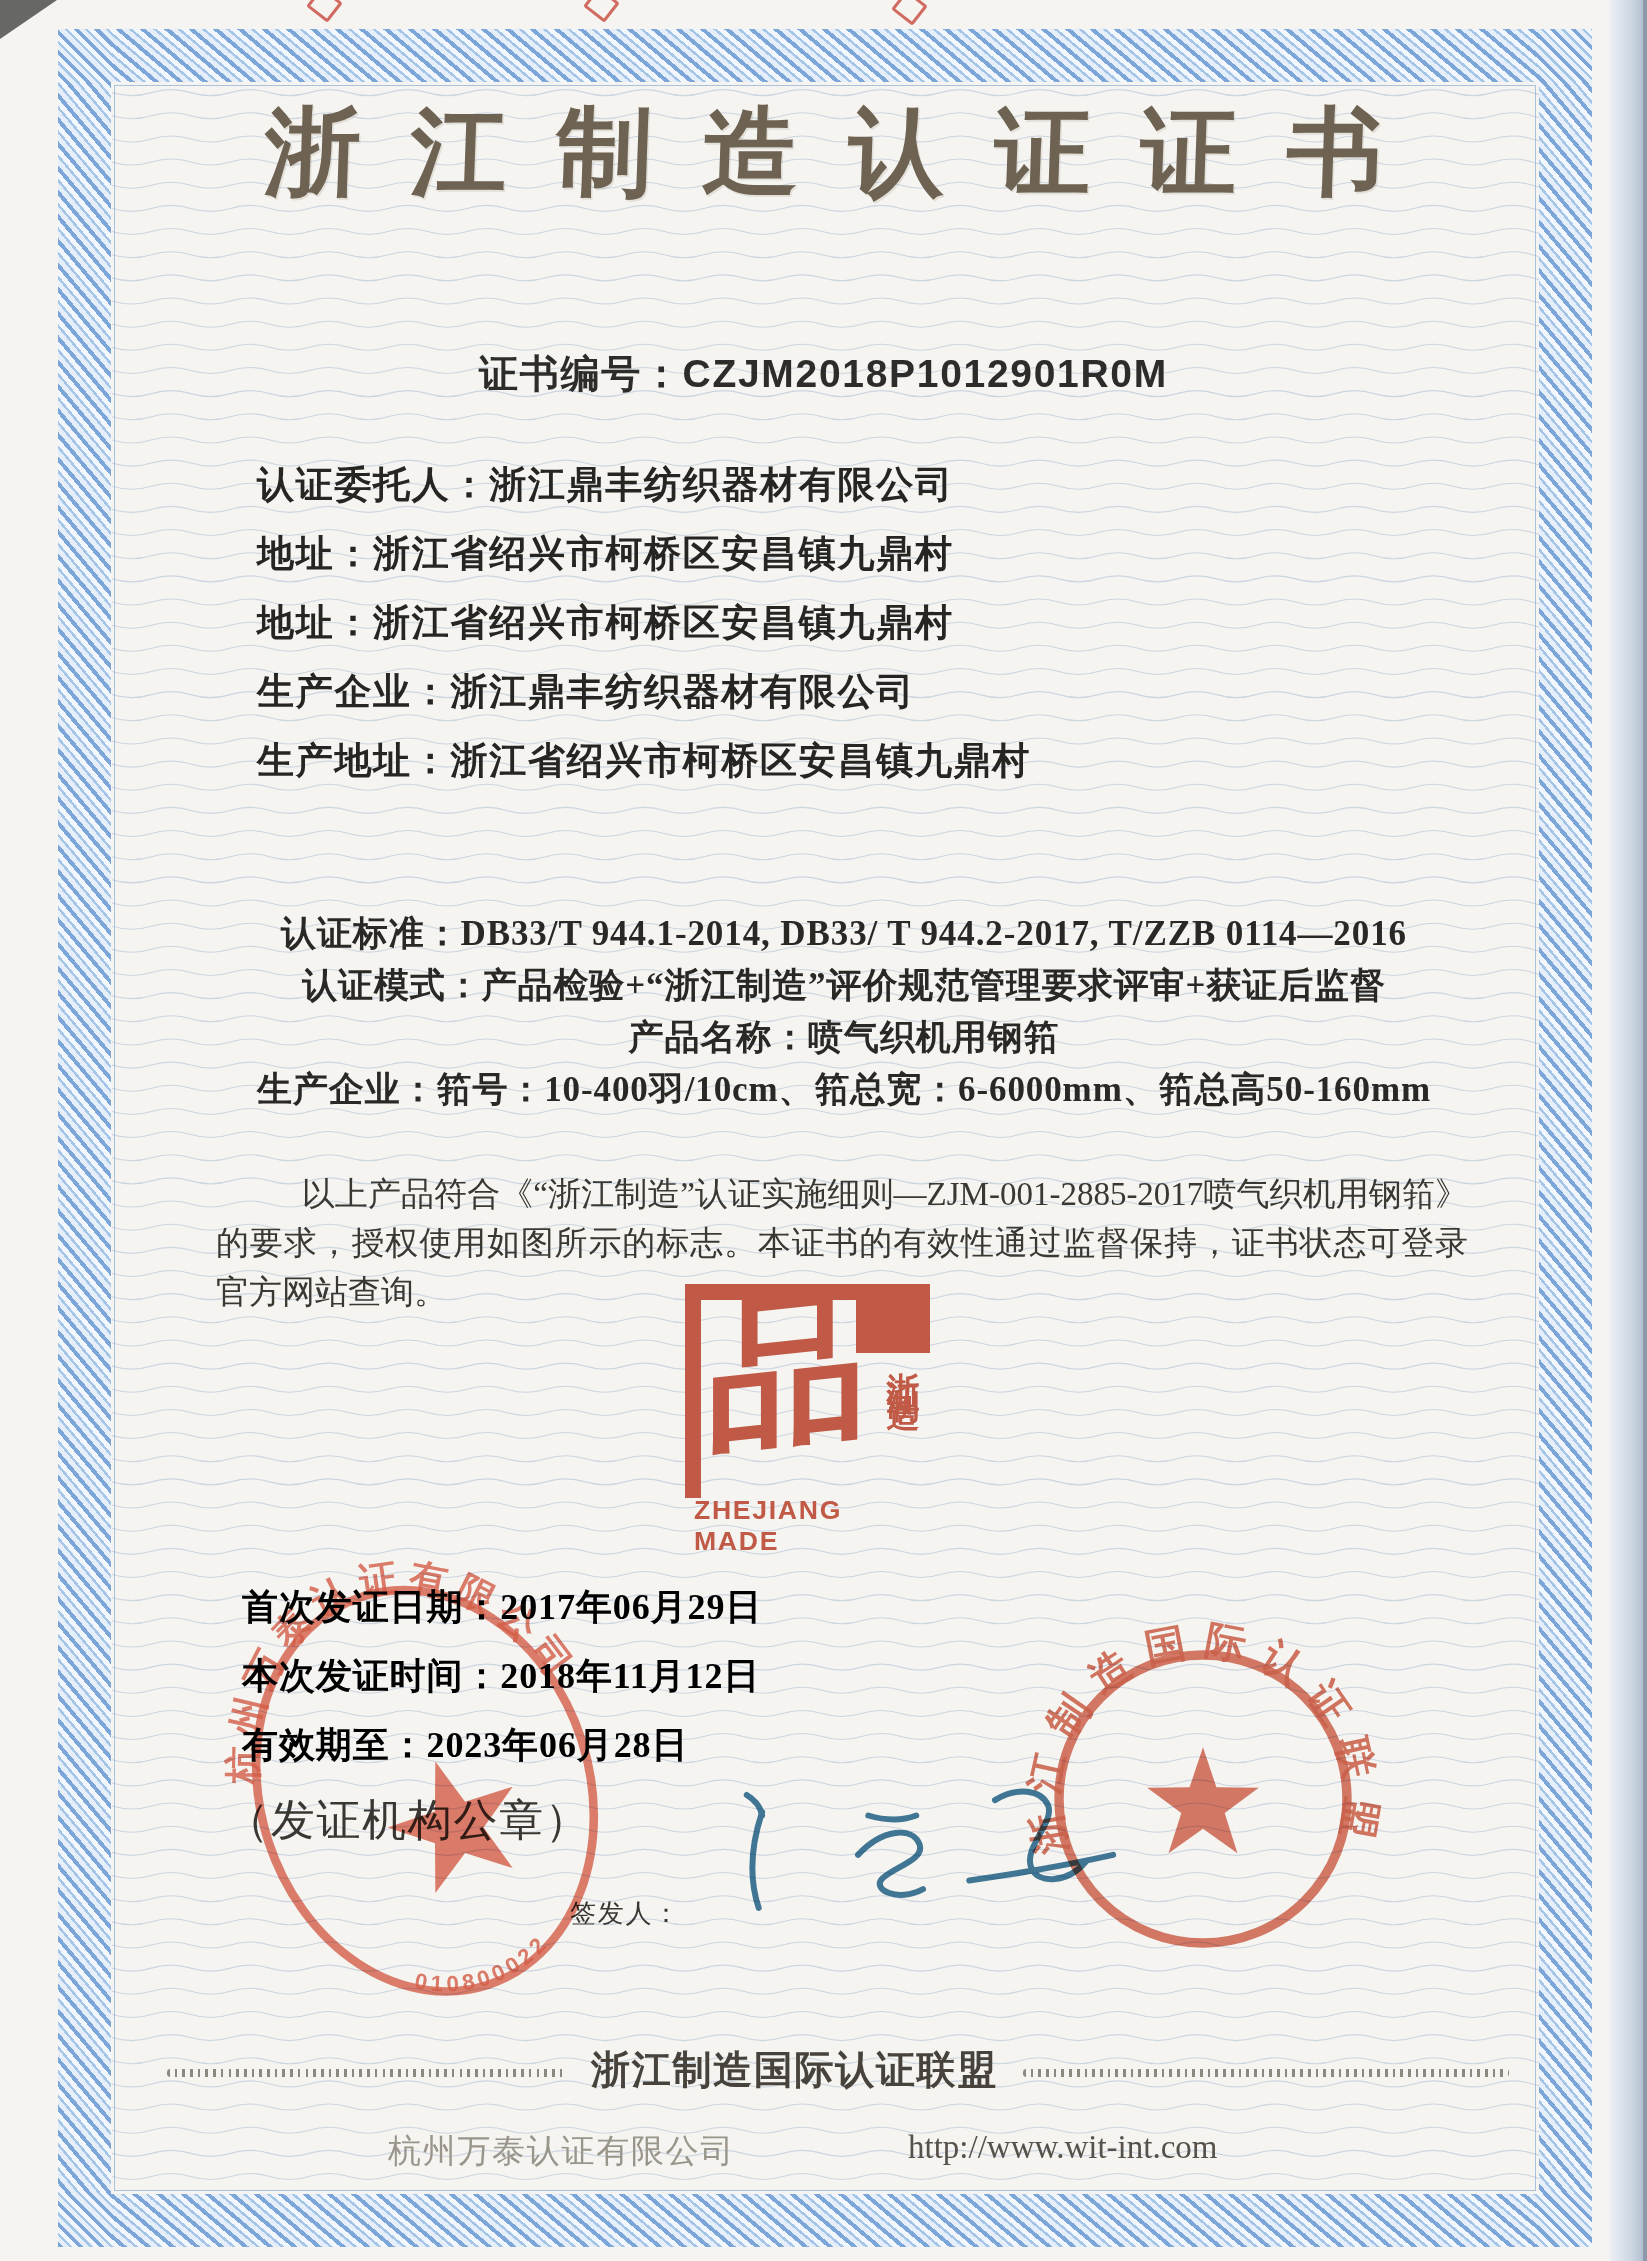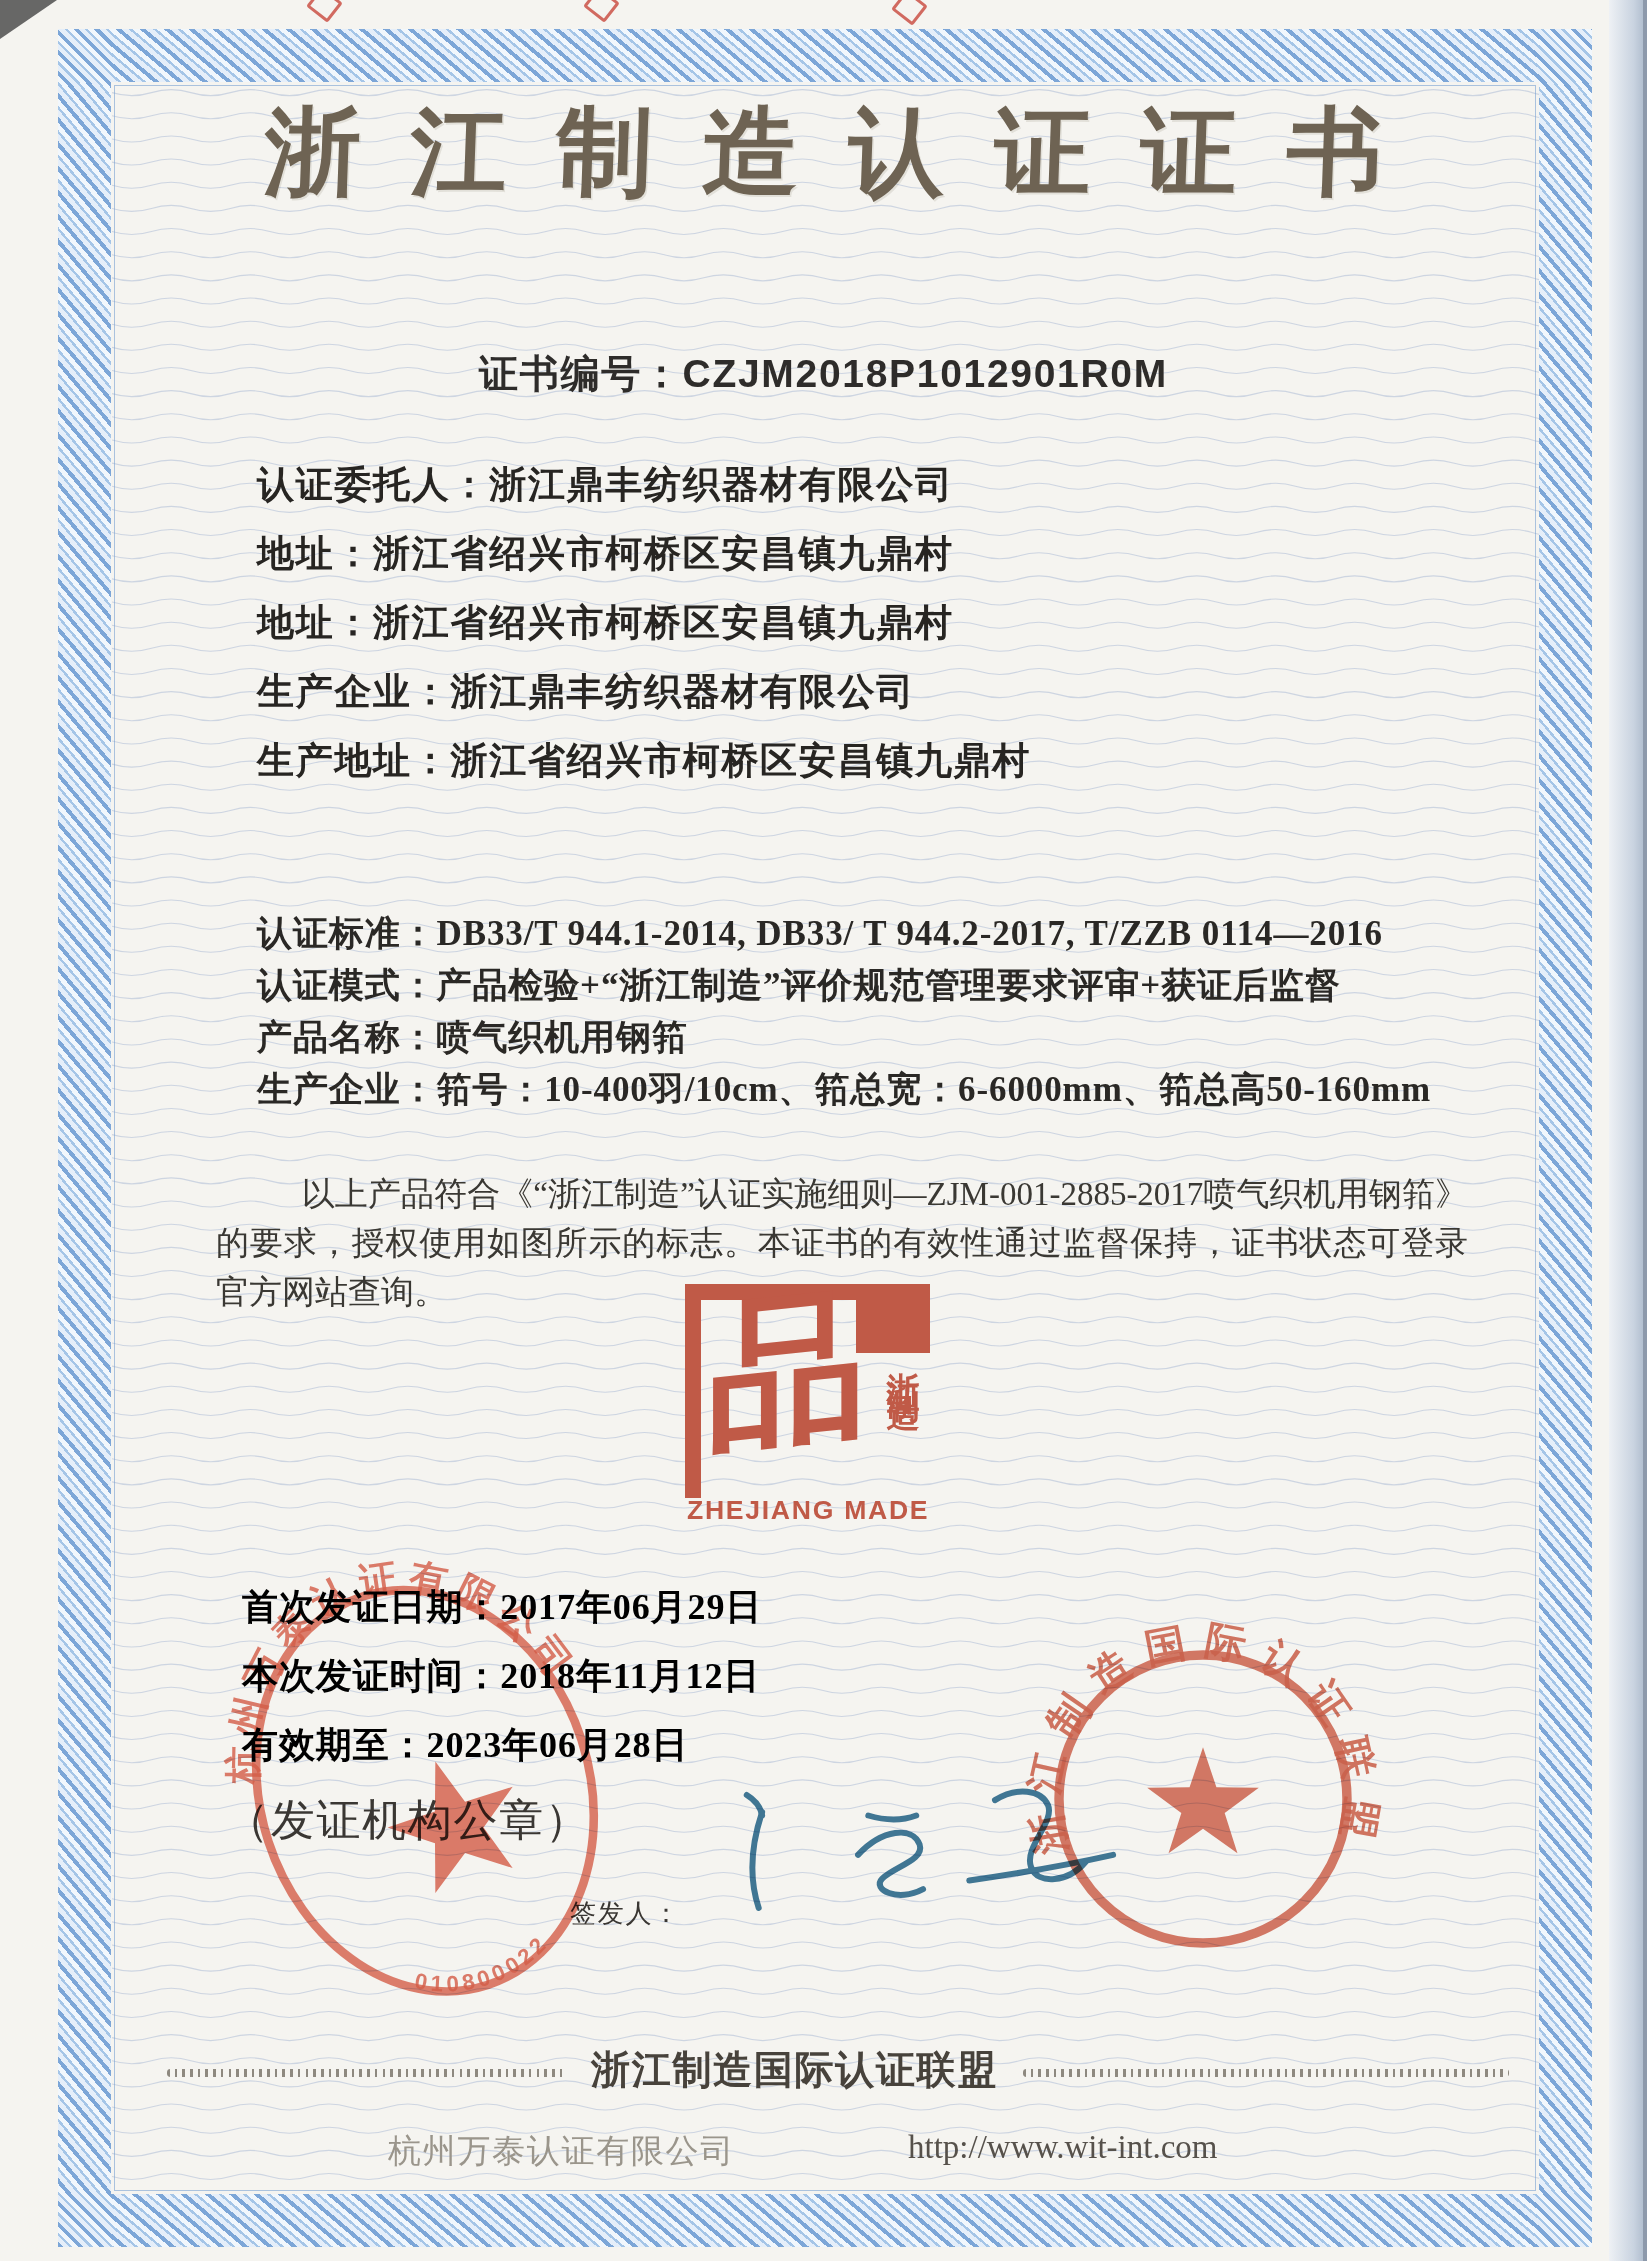--- a/index.html
+++ b/index.html
@@ -30,34 +30,34 @@
         font-size:96px;font-weight:bold;color:#6e6353;letter-spacing:50px;text-indent:50px;
         transform:skewX(-2deg);text-shadow:1.7px 1.7px 0 rgba(90,80,60,.12);}
   .cert-line{position:absolute;left:0;right:0;top:347px;text-align:center;
         font-family:"Liberation Sans","DejaVu Sans",sans-serif;
         font-size:39px;font-weight:bold;color:#2e2c2a;letter-spacing:1.7px;}
   .fields{position:absolute;left:257px;top:450px;font-size:37px;font-weight:bold;
         letter-spacing:1.7px;color:#272522;}
   .fields .row{height:69px;line-height:69px;}
   .specs{position:absolute;left:257px;top:908px;font-size:35px;font-weight:bold;
         letter-spacing:0.9px;color:#2a2825;}
-  .specs .row{height:52px;line-height:52px;}
+  .specs .row{height:52px;line-height:52px;text-align:center;}
   .statement{position:absolute;left:216px;top:1137px;width:1252px;
         font-size:33px;line-height:49px;text-align:justify;text-indent:2.6em;color:#3a3833;}
 
   
   .logo{position:absolute;left:685px;top:1284px;width:245px;height:242px;color:#c05a47;}
   .logo .bar-top{position:absolute;left:0;top:0;width:245px;height:16.3px;background:#c05a47;}
   .logo .corner-block{position:absolute;right:0;top:0;width:74px;height:69px;background:#c05a47;}
   .logo .bar-left{position:absolute;left:0;top:0;width:16.3px;height:214px;background:#c05a47;}
   .logo .mark{position:absolute;left:22px;top:6.9px;font-size:160px;line-height:1;
         font-weight:bold;transform:rotate(-6deg) skewX(-6deg);}
   .logo .side-text{position:absolute;right:5.1px;top:62px;writing-mode:vertical-rl;
         font-size:33px;font-weight:bold;letter-spacing:8.6px;}
-  .logo .bottom-text{position:absolute;left:2px;top:211px;
+  .logo .bottom-text{position:absolute;left:9px;top:211px;
         font-family:"Liberation Sans","DejaVu Sans",sans-serif;
         font-size:26.6px;font-weight:bold;letter-spacing:1.7px;}
 
   
   .dates{position:absolute;left:242px;top:1573px;font-size:36px;font-weight:bold;
         letter-spacing:0.9px;color:#000000;}
   .dates .row{height:69px;line-height:69px;}
   .seal-note{position:absolute;left:225px;top:1791px;font-size:44px;color:#3a3733;letter-spacing:1.7px;}
   .signer{position:absolute;left:570px;top:1896px;font-size:26px;color:#3a3733;letter-spacing:1.7px;}
 

